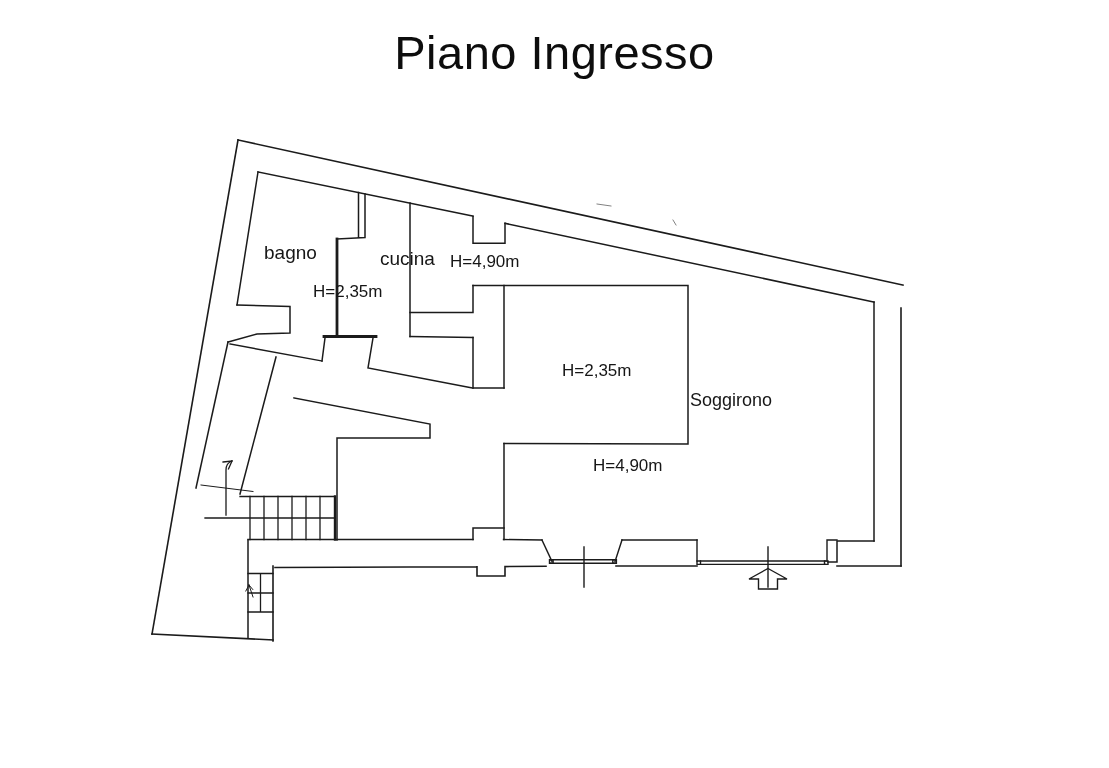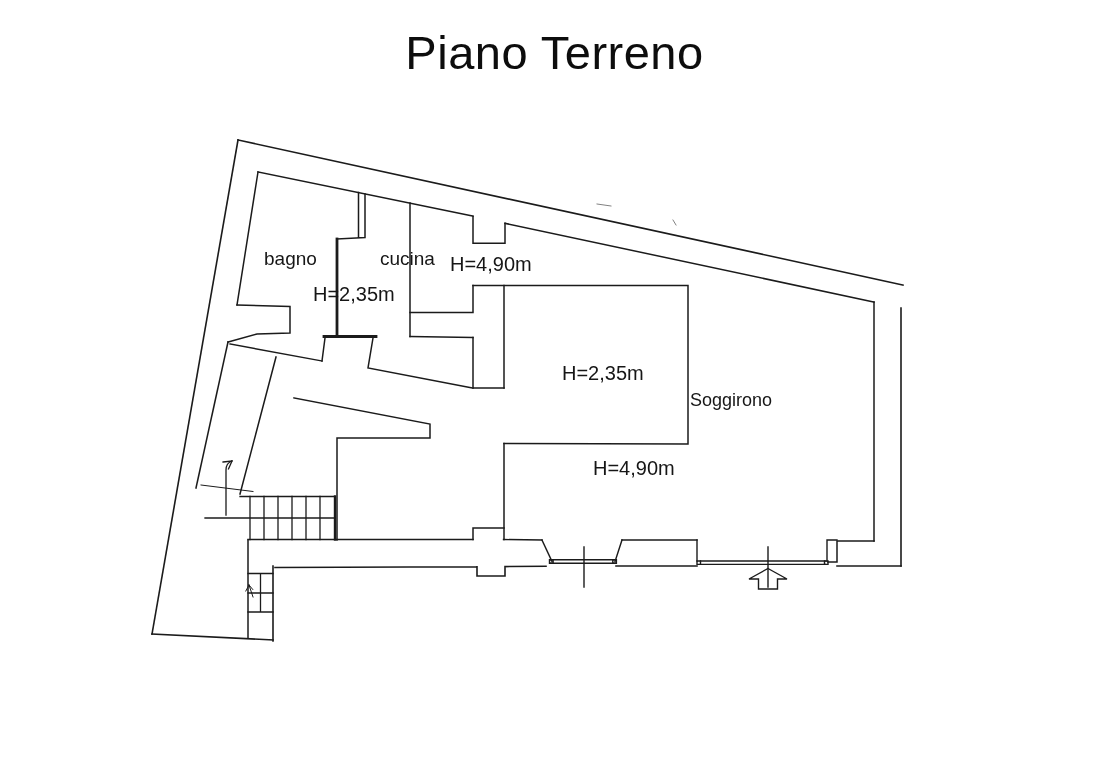--- a/index.html
+++ b/index.html
@@ -31,21 +31,21 @@
     position: absolute;
     top: 25px;
     left: 0;
     width: 1109px;
     text-align: center;
     font-size: 47px;
     letter-spacing: 0.5px;
     color: #0d0d0d;
   }
   .room-label   { font-size: 19px; }
-  .height-label { font-size: 20px; }
+  .height-label { font-size: 17px; }
   #lbl-soggiorno { font-size: 18px; }
   #lbl-ingresso  { font-size: 17px; }
   #footer-disclaimer {
     position: absolute;
     left: 256px;
     top: 726px;
     font-size: 13px;
     color: #1a1a1a;
   }
   svg path, svg line, svg rect, svg polygon {
@@ -140,23 +140,23 @@
     <g stroke-width="1.4">
       <polygon points="768,568.5 787,579 777.5,579 777.5,589 758.5,589 758.5,579 749,579"></polygon>
     </g>
 
     <g stroke-width="1" opacity="0.55">
       <path d="M597,204 L611,206"></path>
       <path d="M673,220 L676,225"></path>
     </g>
   </svg>
 
-  <div id="title">Piano Terreno</div>
+  <div id="title">Piano Ingresso</div>
 
-  <div class="lbl room-label" id="lbl-bagno" style="left:264px; top:249px;">bagno</div>
+  <div class="lbl room-label" id="lbl-bagno" style="left:264px; top:243px;">bagno</div>
 
   <div class="lbl room-label" id="lbl-cucina" style="left:380px; top:249px;">cucina</div>
 
   <div class="lbl height-label" id="lbl-h490-top" style="left:450px; top:253px;">H=4,90m</div>
 
   <div class="lbl height-label" id="lbl-h235-bagno" style="left:313px; top:283px;">H=2,35m</div>
 
   <div class="lbl height-label" id="lbl-h235-center" style="left:562px; top:362px;">H=2,35m</div>
 
   <div class="lbl" id="lbl-soggiorno" style="left:690px; top:391px;">Soggirono</div>

